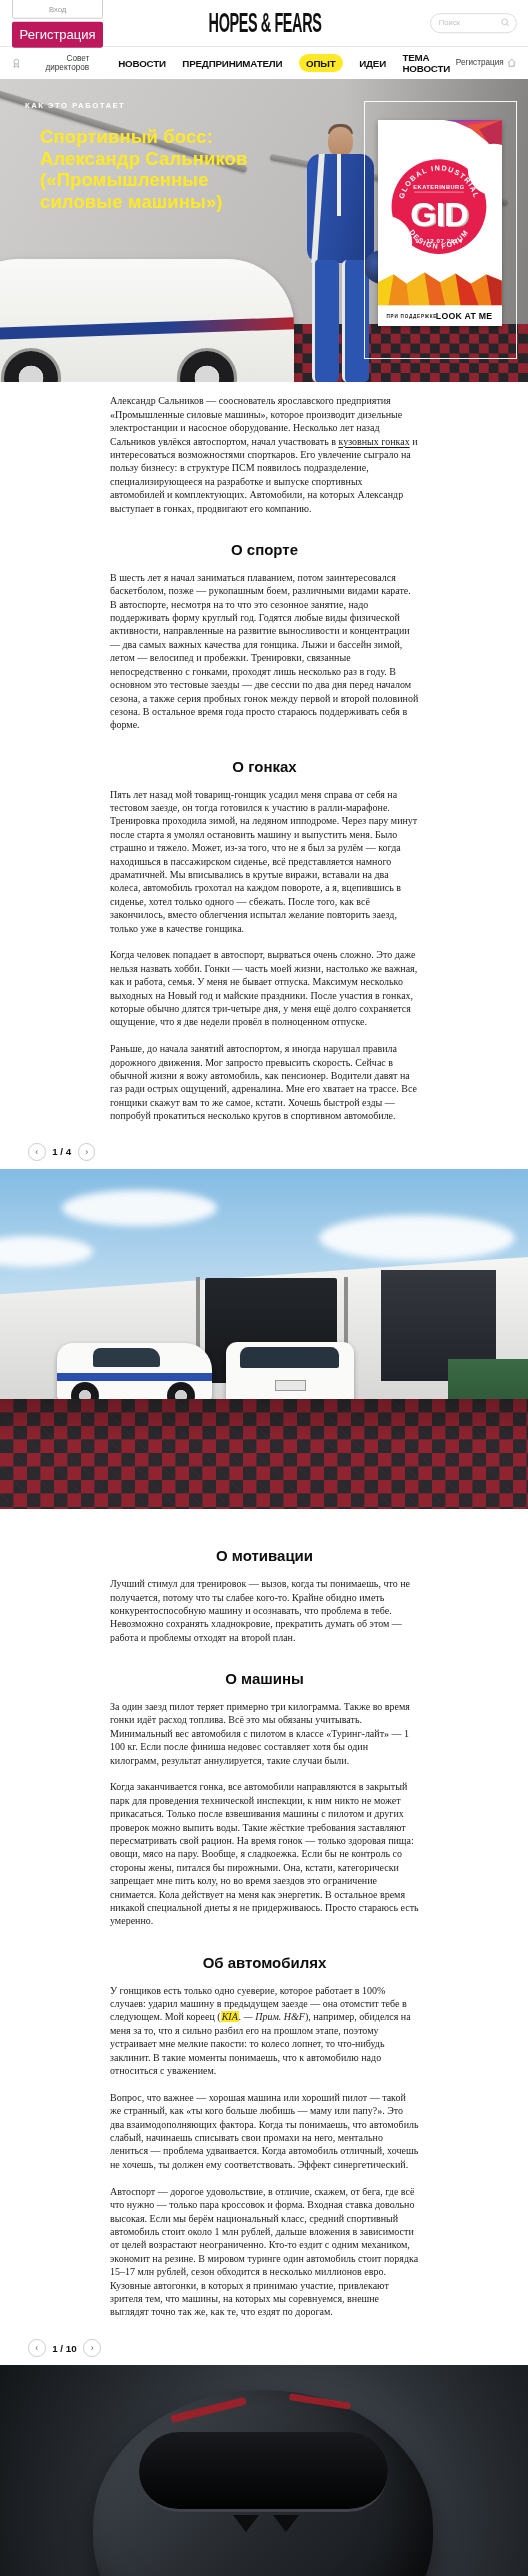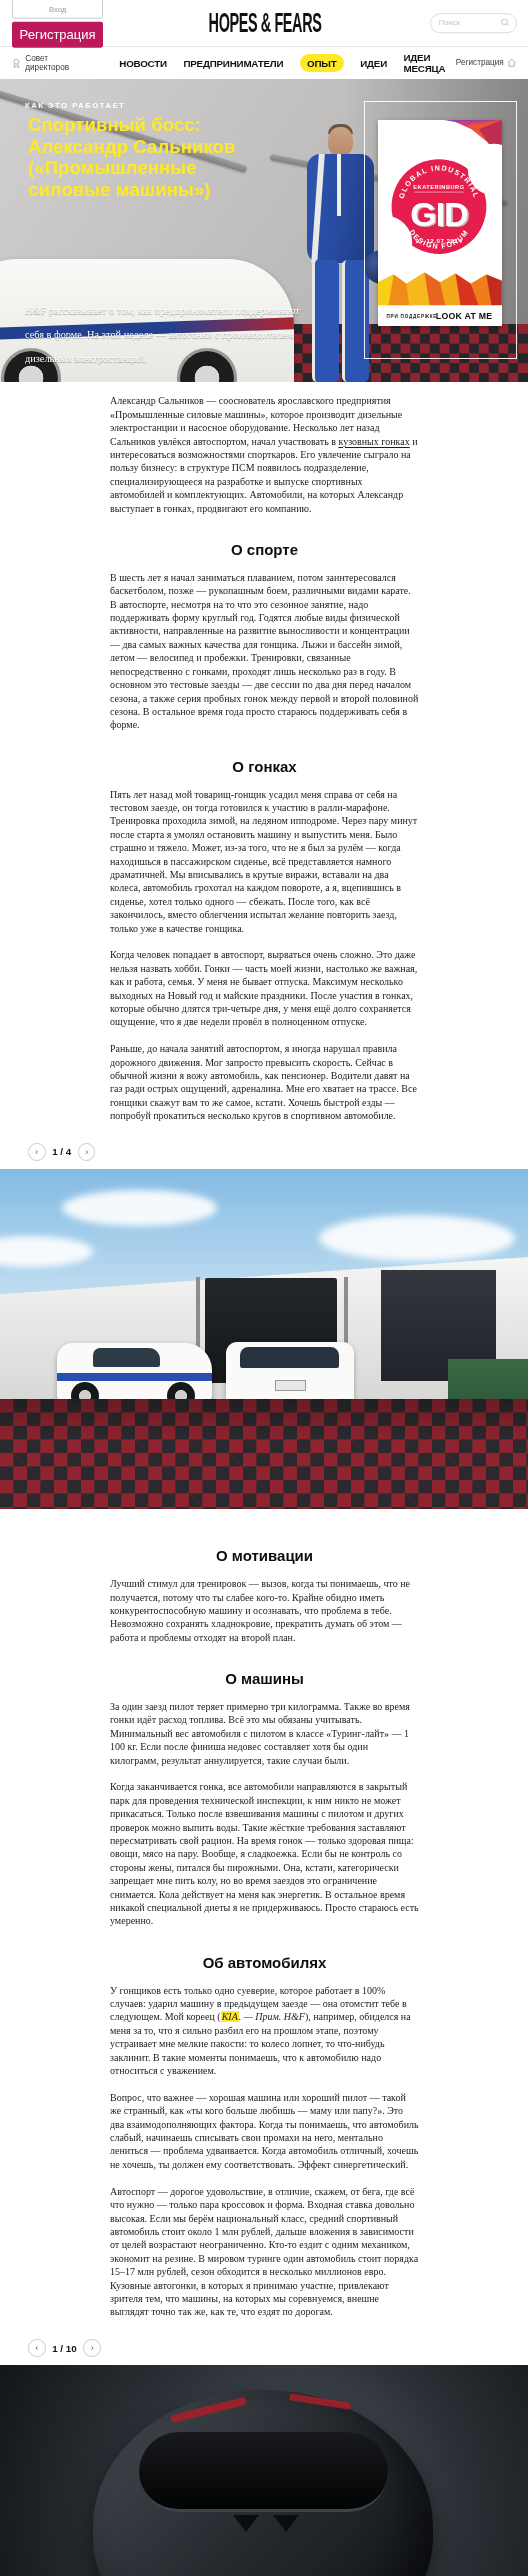--- a/index.html
+++ b/index.html
@@ -15,21 +15,21 @@
   .btn-register{border:none;background:#be185d;color:#fff;border-radius:2.1px;padding:5.2px 7.2px;font-size:13px;cursor:pointer;}
   .logo{position:absolute;left:50%;top:50%;transform:translate(-50%,-50%);cursor:pointer;}
   .logo-inner{display:inline-block;font-family:"Liberation Sans",sans-serif;font-weight:bold;font-size:18.5px;color:#111;letter-spacing:-0.5px;transform:scale(0.78,1.5);white-space:nowrap;}
   .search{position:absolute;right:12.4px;top:50%;transform:translateY(-50%);width:87px;height:19.6px;border:0.5px solid #ddd;border-radius:10.3px;display:flex;align-items:center;padding:0 6.2px;box-sizing:border-box;background:#fff;}
   .search input{border:none;outline:none;flex:1;min-width:0;font-family:"Liberation Sans",sans-serif;font-size:7.7px;color:#333;background:transparent;}
   .search input::placeholder{color:#c2c2c2;}
   .search svg{flex:0 0 auto;}
 
   
   .nav{height:33px;border-top:0.5px solid #e8e8e8;display:flex;align-items:center;padding:0 12.4px;box-sizing:border-box;font-family:"Liberation Sans",sans-serif;}
-  .council{display:flex;align-items:center;gap:4.1px;color:#3a3a3a;font-size:8.2px;cursor:pointer;}
+  .council{display:flex;align-items:center;gap:4.1px;color:#3a3a3a;font-size:8.2px;cursor:pointer;text-align:right;}
   .nav-main{display:flex;align-items:center;gap:16.5px;margin-left:29px;}
   .nav-item{font-weight:bold;font-size:9.8px;letter-spacing:-0.2px;color:#111;cursor:pointer;}
   .nav-item.active{background:#ffe927;border-radius:9.3px;padding:3.6px 7.2px;}
   .realty{margin-left:auto;display:flex;align-items:center;gap:3.6px;color:#3a3a3a;font-size:8.2px;cursor:pointer;}
 
   
   .hero{position:relative;height:303px;overflow:hidden;background:linear-gradient(125deg,#d2d0ce 0%,#c2c0be 45%,#aFADAB 100%);}
   .pole{position:absolute;background:linear-gradient(#a19f9d,#807e7c);border-radius:4.1px;box-shadow:0 1px 2.1px rgba(0,0,0,.25);}
   .pole1{width:289px;height:6.7px;left:-36px;top:45px;transform:rotate(17deg);}
   .pole2{width:242px;height:5.7px;left:268px;top:98px;transform:rotate(11deg);}
@@ -148,21 +148,21 @@
       <circle cx="9" cy="7" r="5" fill="none" stroke="#9a9a9a" stroke-width="1.5"></circle>
       <path d="M6 11 L4 19 L9 16 L14 19 L12 11" fill="none" stroke="#9a9a9a" stroke-width="1.5" stroke-linejoin="round"></path>
     </svg>
     <span>Совет директоров</span>
   </div>
   <div class="nav-main">
     <span class="nav-item">НОВОСТИ</span>
     <span class="nav-item">ПРЕДПРИНИМАТЕЛИ</span>
     <span class="nav-item active">ОПЫТ</span>
     <span class="nav-item">ИДЕИ</span>
-    <span class="nav-item">ИДЕИ МЕСЯЦА</span>
+    <span class="nav-item">ТЕМА НОВОСТИ</span>
   </div>
   <div class="realty">
     <span>Регистрация</span>
     <svg width="9.3" height="9.3" viewBox="0 0 18 18">
       <path d="M2 9 L9 2 L16 9 M4 8 V16 H14 V8" fill="none" stroke="#9a9a9a" stroke-width="1.5" stroke-linejoin="round"></path>
     </svg>
   </div>
 </nav>
 
 <section class="hero">
@@ -225,22 +225,21 @@
       <polygon points="180,318 210,300 225,360 195,360" fill="#ef7d1a"></polygon>
       <polygon points="210,300 240,312 240,360 220,360" fill="#c22b20"></polygon>
 
       <rect x="0" y="360" width="240" height="40" fill="#ffffff"></rect>
       <text class="ad-support" x="16" y="385">ПРИ ПОДДЕРЖКЕ</text>
       <text class="ad-brand" x="112" y="387">LOOK AT ME</text>
     </svg>
   </div>
 
   <div class="kicker">КАК ЭТО РАБОТАЕТ</div>
-  <h1 class="hero-title" style="margin:4px;">Спортивный босс: Александр Сальников («Промышленные силовые машины»)</h1>
-  <div class="hero-lede">H&amp;F рассказывает о том, как предприниматели поддерживают себя в форме. На этой неделе — автогонки с производителем дизельных электростанций.</div>
+  <h1 class="hero-title" style="margin:16px;">Спортивный босс: Александр Сальников («Промышленные силовые машины»)</h1>
 </section>
 
 <article class="article">
   <p><span>Александр Сальников — сооснователь ярославского предприятия «Промышленные силовые машины», которое производит дизельные электростанции и насосное оборудование. Несколько лет назад Сальников увлёкся автоспортом, начал участвовать в </span><span class="seg-link">кузовных гонках</span><span> и интересоваться возможностями спорткаров. Его увлечение сыграло на пользу бизнесу: в структуре ПСМ появилось подразделение, специализирующееся на разработке и выпуске спортивных автомобилей и комплектующих. Автомобили, на которых Александр выступает в гонках, продвигают его компанию.</span></p>
 
   <h2 class="sec">О спорте</h2>
   <p><span>В шесть лет я начал заниматься плаванием, потом заинтересовался баскетболом, позже — рукопашным боем, различными видами карате. В автоспорте, несмотря на то что это сезонное занятие, надо поддерживать форму круглый год. Годятся любые виды физической активности, направленные на развитие выносливости и концентрации — два самых важных качества для гонщика. Лыжи и бассейн зимой, летом — велосипед и пробежки. Тренировки, связанные непосредственно с гонками, проходят лишь несколько раз в году. В основном это тестовые заезды — две сессии по два дня перед началом сезона, а также серия пробных гонок между первой и второй половиной сезона. В остальное время года просто стараюсь поддерживать себя в форме.</span></p>
 
   <h2 class="sec">О гонках</h2>
   <p><span>Пять лет назад мой товарищ-гонщик усадил меня справа от себя на тестовом заезде, он тогда готовился к участию в ралли-марафоне. Тренировка проходила зимой, на ледяном ипподроме. Через пару минут после старта я умолял остановить машину и выпустить меня. Было страшно и тяжело. Может, из-за того, что не я был за рулём — когда находишься в пассажирском сиденье, всё представляется намного драматичней. Мы вписывались в крутые виражи, вставали на два колеса, автомобиль грохотал на каждом повороте, а я, вцепившись в сиденье, хотел только одного — сбежать. После того, как всё закончилось, вместо облегчения испытал желание повторить заезд, только уже в качестве гонщика.</span></p>

